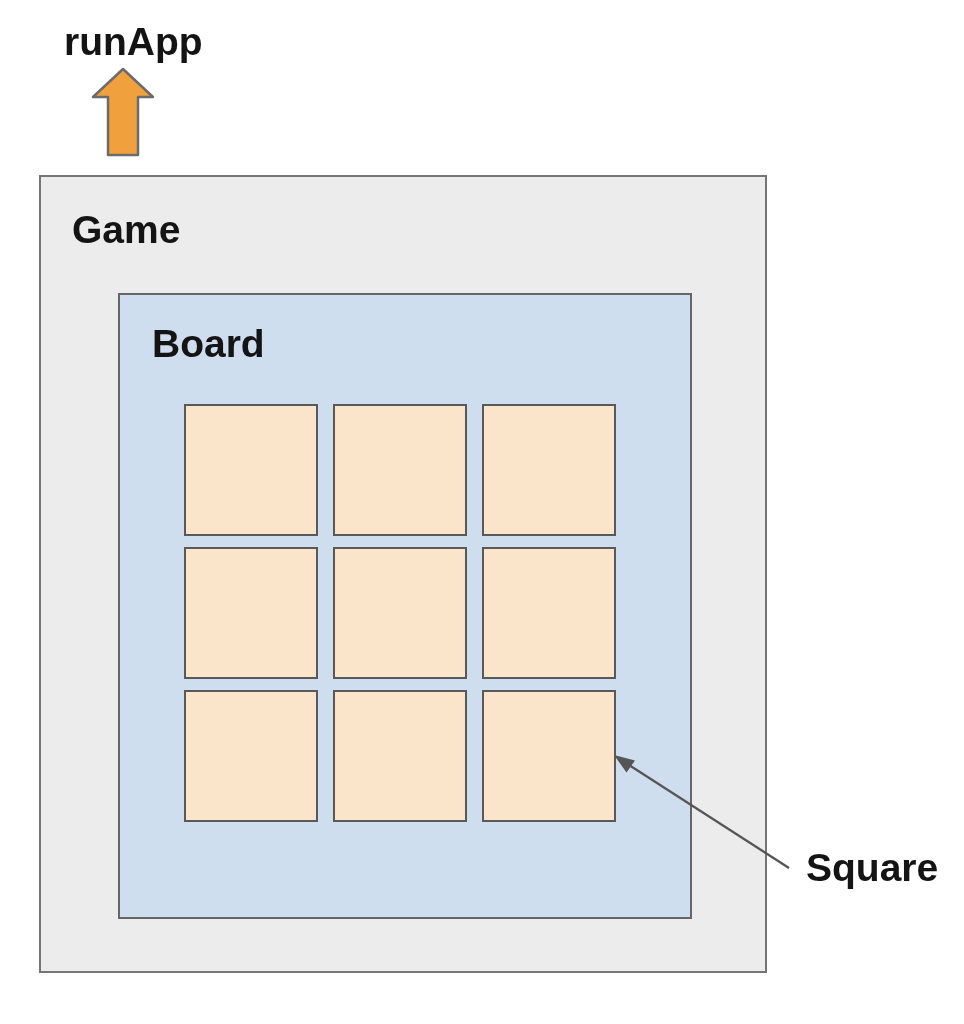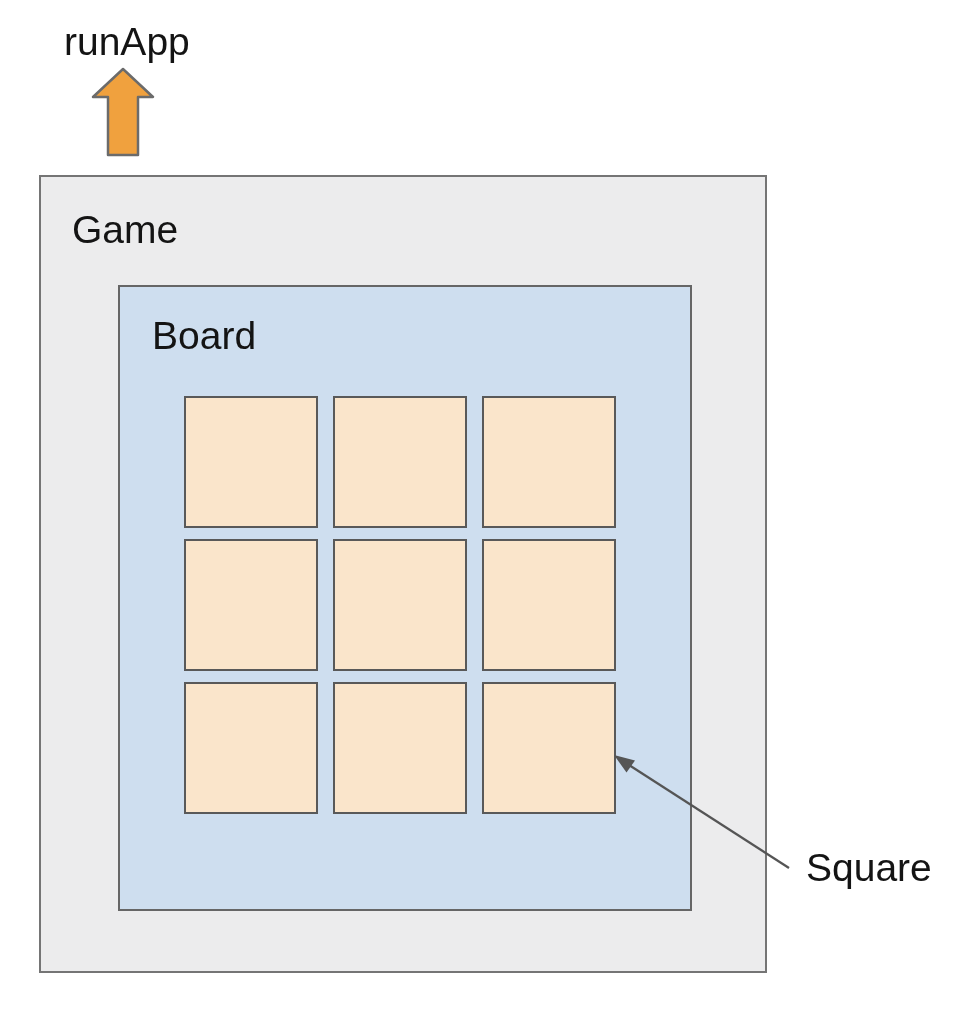--- a/index.html
+++ b/index.html
@@ -17,40 +17,40 @@
   }
   *{margin:0;padding:0;box-sizing:border-box;}
   html,body{width:964px;height:1024px;}
   body{
     background:var(--page-bg);
     font-family:"Liberation Sans", sans-serif;
     color:var(--text);
     position:relative;
     overflow:hidden;
   }
-  .stage{position:absolute;inset:0;width:964px;height:1024px;}
+  .stage{position:absolute;inset:0;width:964px;height:1024px;font-weight:bold;}
   .label{
     position:absolute;
     font-size:39px;
     line-height:1.15;
     color:var(--text);
     white-space:nowrap;
   }
   .runapp-label{left:64px;top:20px;}
   .game-box{
     position:absolute;
     left:39px;top:175px;
     width:728px;height:798px;
     background:var(--game-bg);
     border:2px solid var(--game-border);
   }
   .game-label{left:31px;top:31px;}
   .board-box{
     position:absolute;
-    left:77px;top:108px;
+    left:77px;top:116px;
     width:574px;height:626px;
     background:var(--board-bg);
     border:2px solid var(--board-border);
     padding-left:32px;
   }
   .board-label{left:32px;top:27px;}
   .square-grid{
     position:absolute;
     left:64px;top:109px;
     display:grid;

